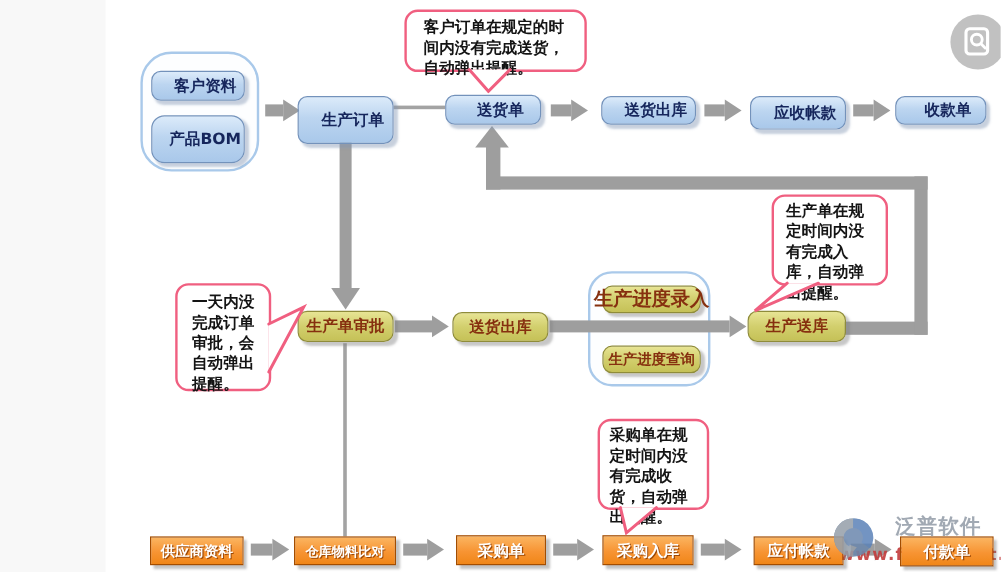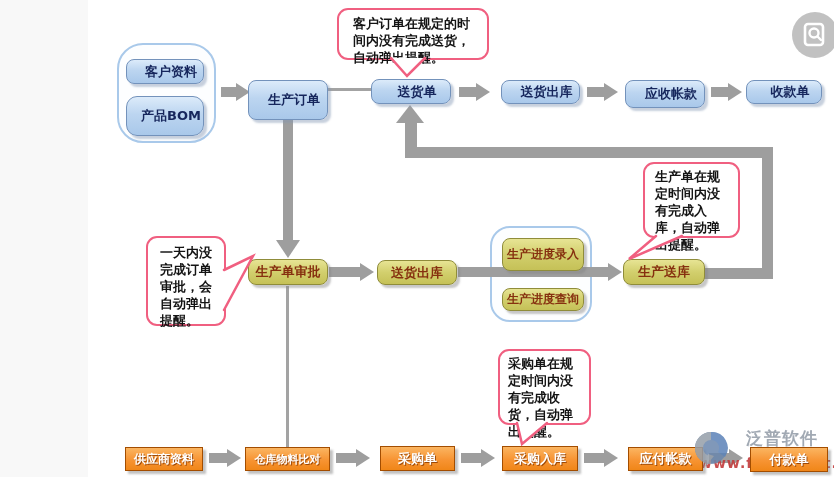--- a/index.html
+++ b/index.html
@@ -112,21 +112,21 @@
   <div class="node node-blue" style="left:126px;top:96px;width:78px;height:40px;border-radius:11px;">产品BOM</div>
 
   <div class="node node-blue" style="left:248px;top:80px;width:80px;height:40px;">生产订单</div>
   <div class="node node-blue" style="left:371px;top:79px;width:80px;height:25px;">送货单</div>
   <div class="node node-blue" style="left:501px;top:80px;width:79px;height:24px;">送货出库</div>
   <div class="node node-blue" style="left:625px;top:80px;width:80px;height:28px;">应收帐款</div>
   <div class="node node-blue" style="left:746px;top:80px;width:76px;height:24px;">收款单</div>
 
   <div class="node node-olive" style="left:248px;top:259px;width:80px;height:26px;">生产单审批</div>
   <div class="node node-olive" style="left:377px;top:260px;width:80px;height:25px;">送货出库</div>
-  <div class="node node-olive" style="left:502px;top:238px;width:82px;height:33px;font-size:12px;">生产进度录入</div>
+  <div class="node node-olive" style="left:502px;top:238px;width:82px;height:23px;font-size:16px;">生产进度录入</div>
   <div class="node node-olive" style="left:502px;top:288px;width:82px;height:23px;font-size:12px;">生产进度查询</div>
   <div class="node node-olive" style="left:623px;top:259px;width:82px;height:26px;">生产送库</div>
 
   <div class="node node-orange" style="left:125px;top:447px;width:78px;height:24px;font-size:12px;">供应商资料</div>
   <div class="node node-orange" style="left:245px;top:447px;width:85px;height:24px;font-size:11px;">仓库物料比对</div>
   <div class="node node-orange" style="left:380px;top:446px;width:75px;height:25px;">采购单</div>
   <div class="node node-orange" style="left:502px;top:446px;width:76px;height:25px;">采购入库</div>
   <div class="node node-orange" style="left:628px;top:447px;width:75px;height:24px;">应付帐款</div>
   <div class="node node-orange" style="left:750px;top:447px;width:78px;height:25px;">付款单</div>
 

